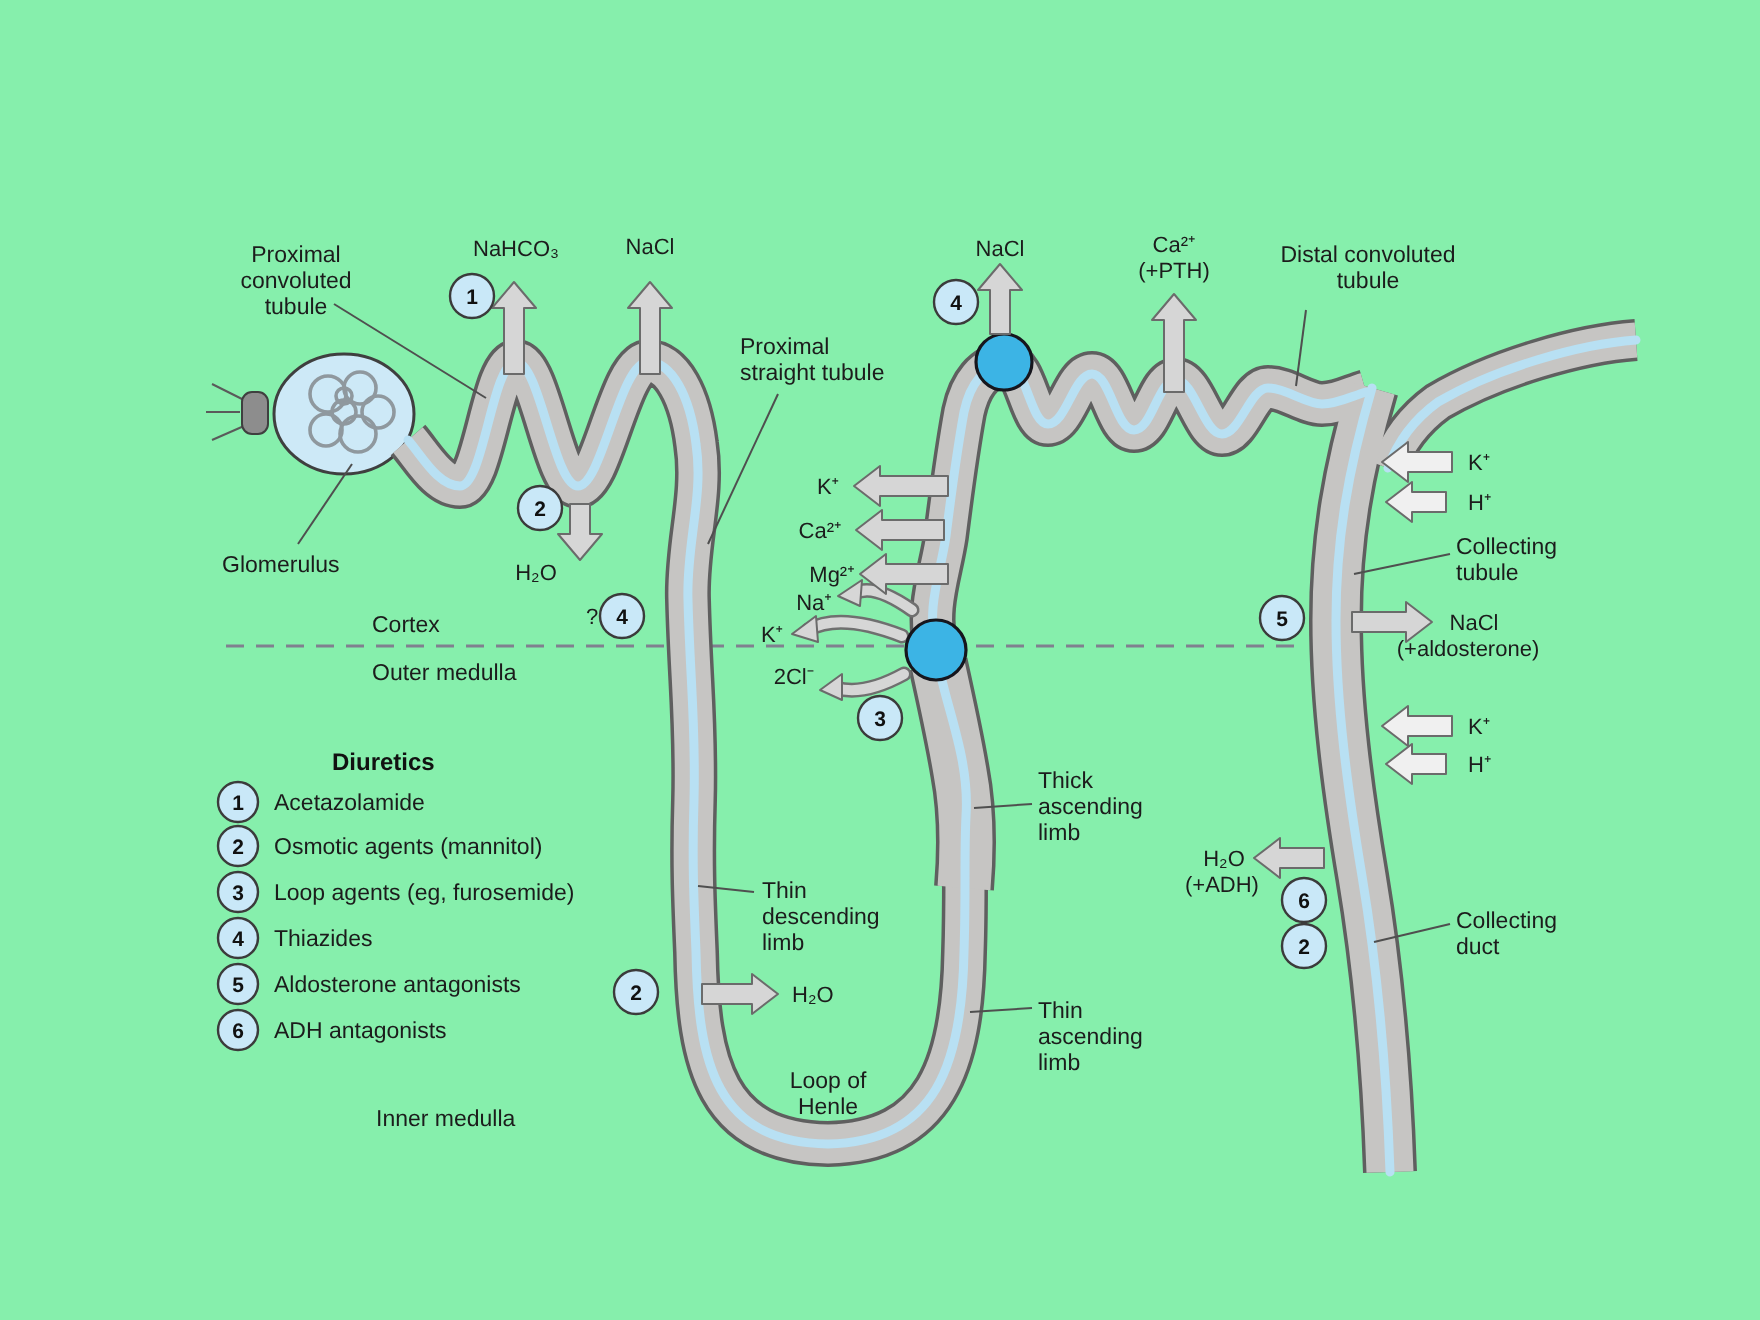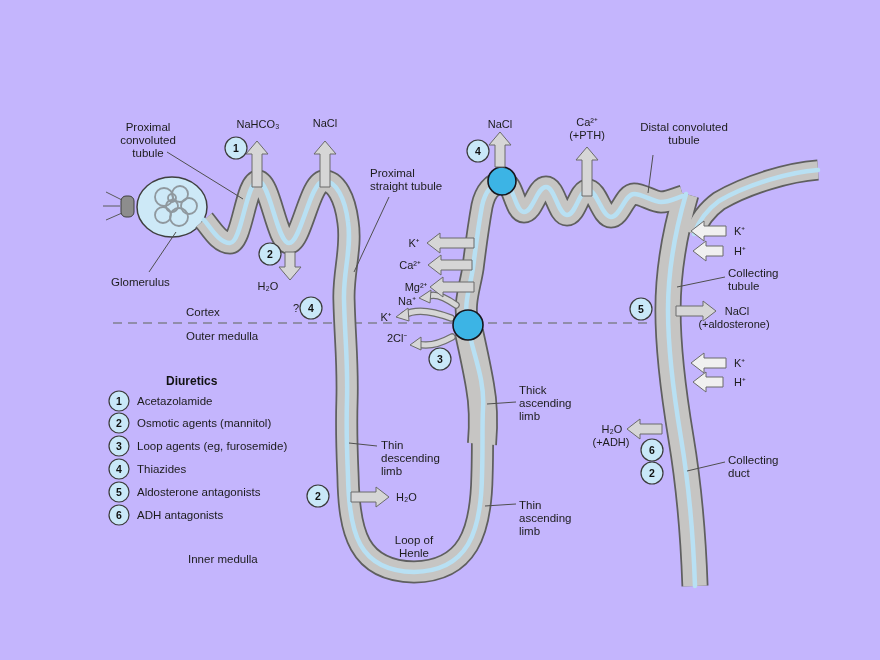--- a/index.html
+++ b/index.html
@@ -1,16 +1,16 @@
 <!DOCTYPE html>
 <html><head>
 <meta charset="utf-8">
 <style>
   html,body{margin:0;padding:0;background:#ffffff;}
-  .stage{width:880px;height:660px;position:relative;background:#c4b5fd;overflow:hidden;}
+  .stage{width:880px;height:660px;position:relative;background:#86efac;overflow:hidden;}
   svg{display:block;font-family:"Liberation Sans",sans-serif;}
   .lbl{font-size:11.5px;fill:#1c1c1c;}
   .ion{font-size:11px;fill:#1c1c1c;}
   .hd{font-size:12px;font-weight:bold;fill:#111;}
   .num{font-size:10.5px;font-weight:bold;fill:#111;}
   .mid{text-anchor:middle;}
   .tube-o{fill:none;stroke:#5f5f5f;stroke-linejoin:round;stroke-linecap:butt;}
   .tube-f{fill:none;stroke:#c6c5c3;stroke-linejoin:round;stroke-linecap:butt;}
   .lumen{fill:none;stroke:#b8e0f3;stroke-linejoin:round;stroke-linecap:round;}
   .arrow{fill:#d6d6d6;stroke:#6b6b6b;stroke-width:1;stroke-linejoin:round;}

